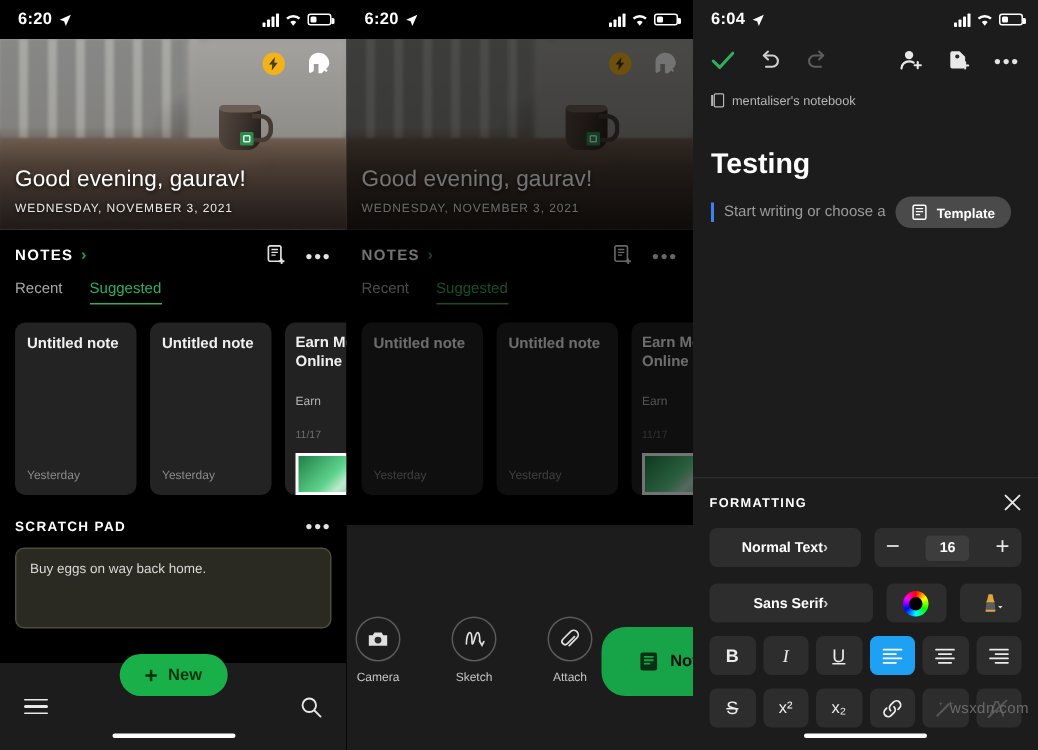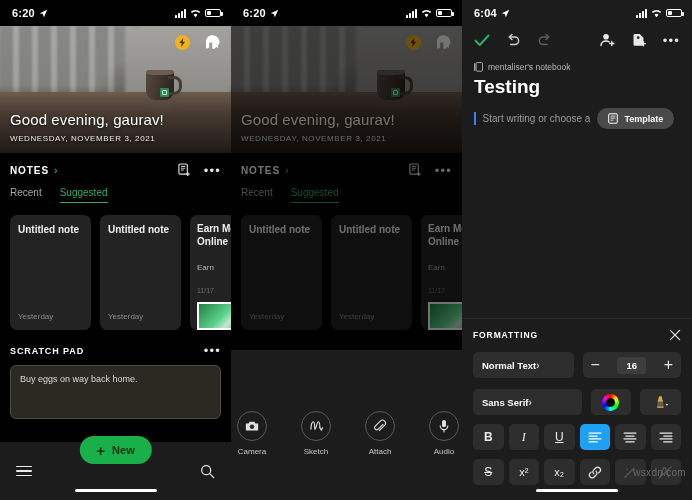--- a/index.html
+++ b/index.html
@@ -133,34 +133,34 @@
   .bigbtn { width:95px; height:46px; border-radius:16px; display:flex; align-items:center;
     justify-content:center; gap:8px; font-size:11px; font-weight:700; color:#111;}
   .bigbtn.note { background:#17a347; }
   .bigbtn.task { background:#c355e0; }
 
   
   .p3 .toolbar { display:flex; align-items:center; padding:0 12px; height:28px; gap:16px; }
   .p3 .toolbar .spacer { flex:1; }
   .p3 .nb-row { display:flex; align-items:center; gap:5px; padding:8px 12px 0 12px;
     color:#b7b7b7; font-size:8.5px; }
-  .p3 .note-title { padding:4px 12px 0 12px; color:#fff; font-size:19px; font-weight:700; }
+  .p3 .note-title { padding:4px 12px 0 12px; color:#fff; font-size:19px; font-weight:700;margin-top:23px; }
   .p3 .placeholder-row { display:flex; align-items:center; gap:7px; padding:10px 12px 0 12px; }
   .caret { width:1.6px; height:13px; background:#3b82f6; }
   .ph-text { color:#9b9b9b; font-size:10px; }
   .tmpl { background:#4a4a4a; border-radius:13px; height:21px; padding:0 11px;
     display:flex; align-items:center; gap:6px; color:#fff; font-size:9px; font-weight:700; }
 
   .fmt-panel { position:absolute; left:0; right:0; bottom:0; top:318px;
     background:#1c1c1c; border-top:1px solid #2b2b2b; padding:10px 11px 0 11px; }
   .fmt-head { display:flex; align-items:center; justify-content:space-between; }
   .fmt-title { color:#fff; font-size:8.5px; font-weight:700; letter-spacing:.9px; }
   .fmt-row { display:flex; gap:9px; margin-top:11px; }
   .sel { flex:1; height:26px; background:#2d2d2d; border-radius:5px; display:flex;
-    align-items:center; justify-content:flex-start; padding:0 9px;
+    align-items:center; justify-content:center; padding:0 9px;
     color:#fff; font-size:9.5px; font-weight:700; }
   .sel .chev { color:#c9c9c9; font-size:10px; }
   .stepper { flex:1; height:26px; background:#2d2d2d; border-radius:5px; display:flex;
     align-items:center; justify-content:space-between; padding:0 8px; }
   .stepper .sgn { color:#e6e6e6; font-size:16px; line-height:1; }
   .stepper .val { background:#3d3d3d; border-radius:3px; color:#fff; font-size:9.5px;
     padding:3px 9px; font-weight:700;}
   .sq-pair { flex:1; display:flex; gap:9px; }
   .sq { flex:1; height:26px; background:#2d2d2d; border-radius:5px; display:flex;
     align-items:center; justify-content:center; }
@@ -426,29 +426,20 @@
           <span class="qlabel">Sketch</span>
         </div>
         <div class="qitem">
           <span class="qcircle">
             <svg width="14" height="14" viewBox="0 0 16 16">
                 <path d="M11.4 6.2L6 11.6a2.4 2.4 0 0 1-3.4-3.4l6-6a3.4 3.4 0 0 1 4.8 4.8l-6 6" stroke="#e0e0e0" stroke-width="1.3" fill="none" stroke-linecap="round"></path>
               </svg>
           </span>
           <span class="qlabel">Attach</span>
         </div>
-        <div class="qitem">
-          <span class="qcircle">
-            <svg width="10" height="14" viewBox="0 0 11 15">
-                <rect x="3.3" y="1" width="4.4" height="8" rx="2.2" fill="#e0e0e0"></rect>
-                <path d="M1.3 7.3a4.2 4.2 0 0 0 8.4 0M5.5 11.5V14" stroke="#e0e0e0" stroke-width="1.2" fill="none" stroke-linecap="round"></path>
-              </svg>
-          </span>
-          <span class="qlabel">Audio</span>
-        </div>
       </div>
       <div class="quick-sep"></div>
       <div class="bigbtns">
         <div class="bigbtn note">
           <svg width="13" height="14" viewBox="0 0 14 15">
               <rect x="1" y="1" width="12" height="13" rx="1.6" fill="#0a2f15"></rect>
               <path d="M3.5 4.2h7M3.5 6.6h7M3.5 9h4.5" stroke="#17a347" stroke-width="1.3"></path>
             </svg>
           <span>Note</span>
         </div>

